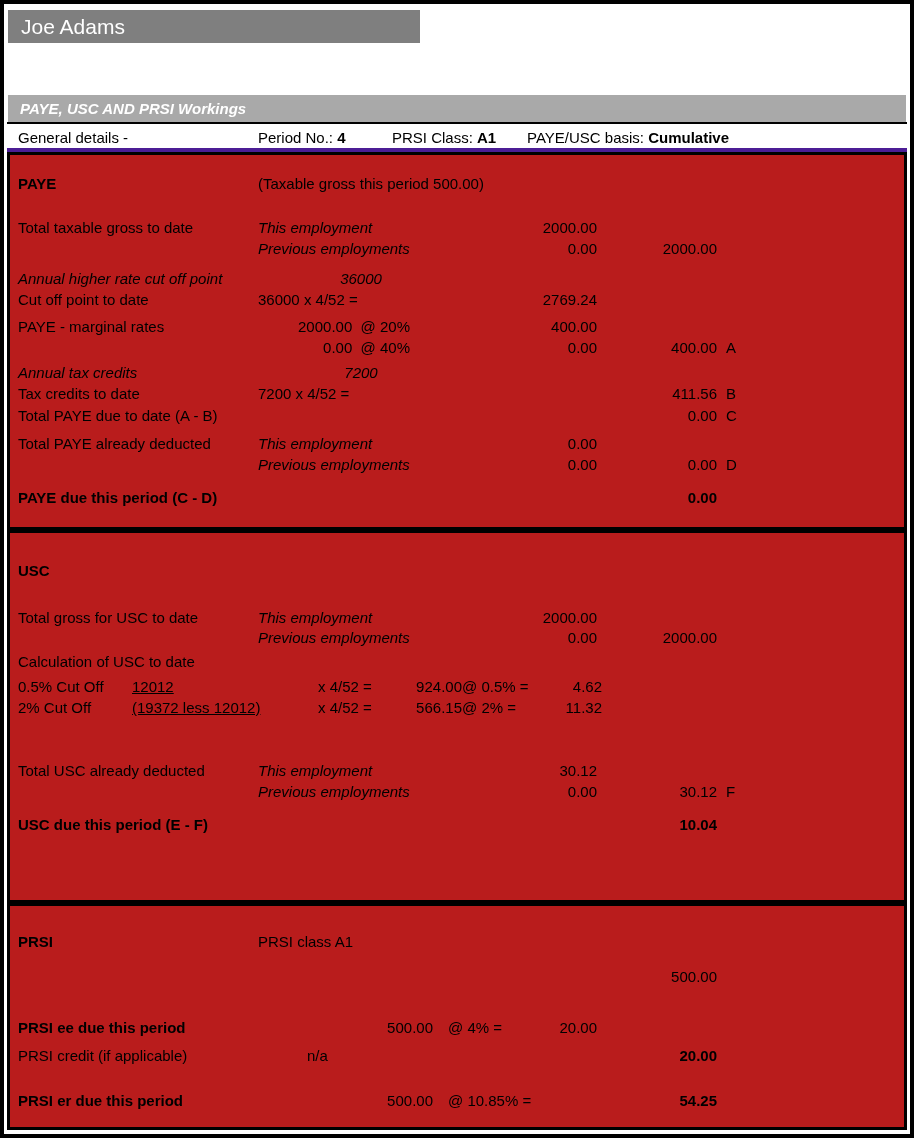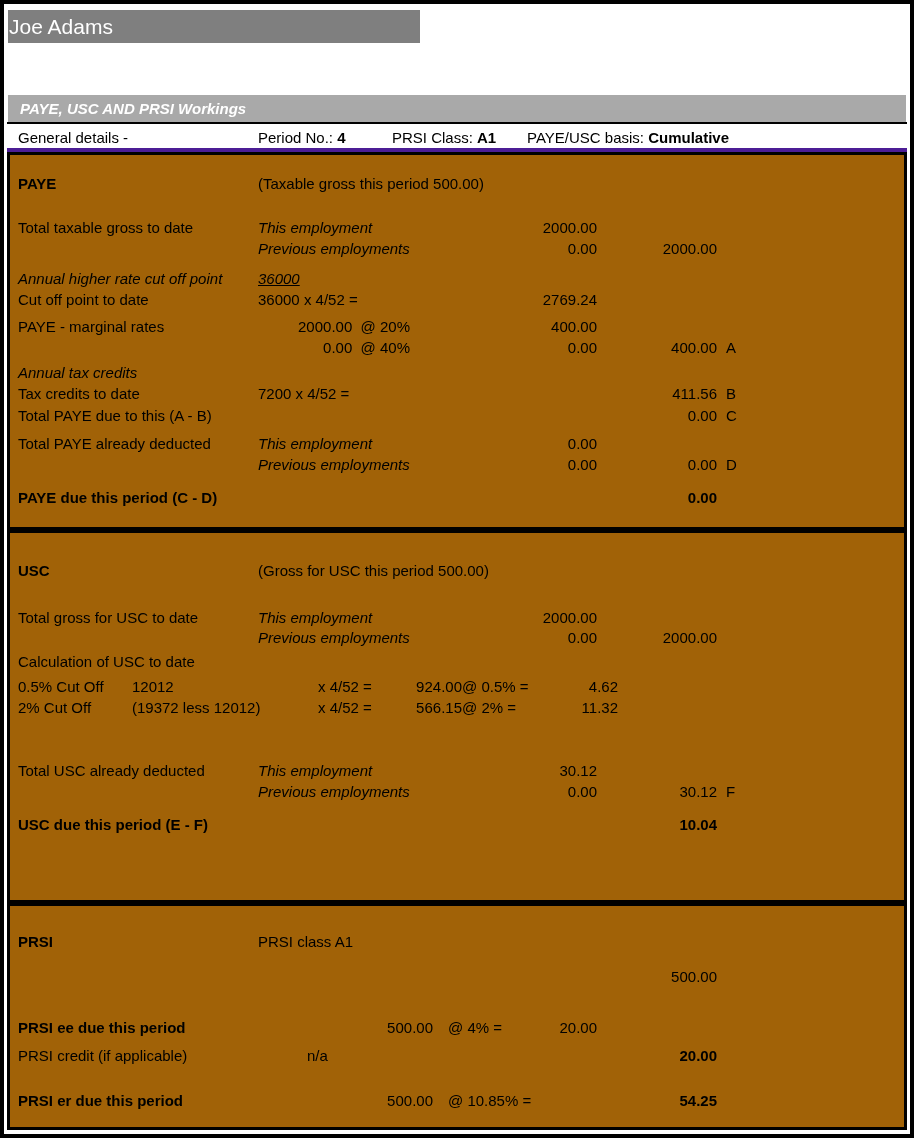--- a/index.html
+++ b/index.html
@@ -10,52 +10,52 @@
     overflow:hidden;
   }
   .page *{box-sizing:border-box;}
   span{white-space:pre;}
   .b{font-weight:bold;}
   .i{font-style:italic;}
 
   .name-bar{
     position:absolute;left:4px;top:6px;width:412px;height:33px;
     background:var(--name_bar,#7f7f7f);color:#fff;font-size:21px;line-height:33px;
-    padding-left:1px;overflow:hidden;
+    padding-left:13px;overflow:hidden;
   }
   .band{
     position:absolute;left:4px;top:91px;width:898px;height:28px;
     background:var(--band,#a9a9a9);color:#fff;font-weight:bold;font-style:italic;
     font-size:15px;line-height:28px;padding-left:12px;overflow:hidden;
   }
   .general-box{
     position:absolute;left:3px;top:118px;width:900px;height:30px;
     border-top:2px solid #000;border-bottom:4px solid #4c1d95;
   }
   .general-box span.cell{position:absolute;top:3px;line-height:21px;}
 
   .box{
-    position:absolute;left:3px;width:900px;border:3px solid #000;background:#a16207;
+    position:absolute;left:3px;width:900px;border:3px solid #000;background:#b91c1c;
   }
   .box-paye{top:148px;height:378px;}
   .box-usc{top:526px;height:373px;}
   .box-prsi{top:899px;height:227px;}
 
   .row{position:absolute;left:0;right:0;height:21px;line-height:21px;}
   .row span{position:absolute;top:0;}
 
   .lab  {left:8px;}
-  .lab2 {left:122px;}
+  .lab2 {left:122px;text-decoration:underline;}
   .sub  {left:248px;}
   .subr {left:248px;width:152px;text-align:right;}
-  .ann  {left:248px;width:222px;text-align:left;text-decoration:underline;}
+  .ann  {left:240px;width:222px;text-align:center;}
   .eq   {left:308px;}
   .v1   {left:332px;width:120px;text-align:right;}
   .pct  {left:452px;}
-  .v2   {left:488px;width:120px;text-align:right;}
+  .v2   {left:472px;width:120px;text-align:right;}
   .n1   {left:467px;width:120px;text-align:right;}
   .n2   {left:587px;width:120px;text-align:right;}
   .let  {left:716px;width:34px;}
   .pv1  {left:303px;width:120px;text-align:right;}
   .ppct {left:438px;}
   .na   {left:297px;text-align:right;}
 </style>
 </head>
 <body>
 
@@ -106,29 +106,30 @@
       <span class="n1">400.00</span>
     </div>
     <div class="row" style="top:182px">
       <span class="subr">0.00  @ 40%</span>
       <span class="n1">0.00</span>
       <span class="n2">400.00</span>
       <span class="let">A</span>
     </div>
     <div class="row" style="top:207px">
       <span class="lab i">Annual tax credits</span>
+      <span class="ann i">7200</span>
     </div>
     <div class="row" style="top:228px">
       <span class="lab">Tax credits to date</span>
       <span class="sub">7200 x 4/52 =</span>
       <span class="n2">411.56</span>
       <span class="let">B</span>
     </div>
     <div class="row" style="top:250px">
-      <span class="lab">Total PAYE due to this (A - B)</span>
+      <span class="lab">Total PAYE due to date (A - B)</span>
       <span class="n2">0.00</span>
       <span class="let">C</span>
     </div>
     <div class="row" style="top:278px">
       <span class="lab">Total PAYE already deducted</span>
       <span class="sub i">This employment</span>
       <span class="n1">0.00</span>
     </div>
     <div class="row" style="top:299px">
       <span class="sub i">Previous employments</span>
@@ -138,21 +139,20 @@
     </div>
     <div class="row" style="top:332px">
       <span class="lab b">PAYE due this period (C - D)</span>
       <span class="n2 b">0.00</span>
     </div>
   </div>
 
   <div class="box box-usc">
     <div class="row" style="top:27px">
       <span class="lab b">USC</span>
-      <span class="sub">(Gross for USC this period 500.00)</span>
     </div>
     <div class="row" style="top:74px">
       <span class="lab">Total gross for USC to date</span>
       <span class="sub i">This employment</span>
       <span class="n1">2000.00</span>
     </div>
     <div class="row" style="top:94px">
       <span class="sub i">Previous employments</span>
       <span class="n1">0.00</span>
       <span class="n2">2000.00</span>

